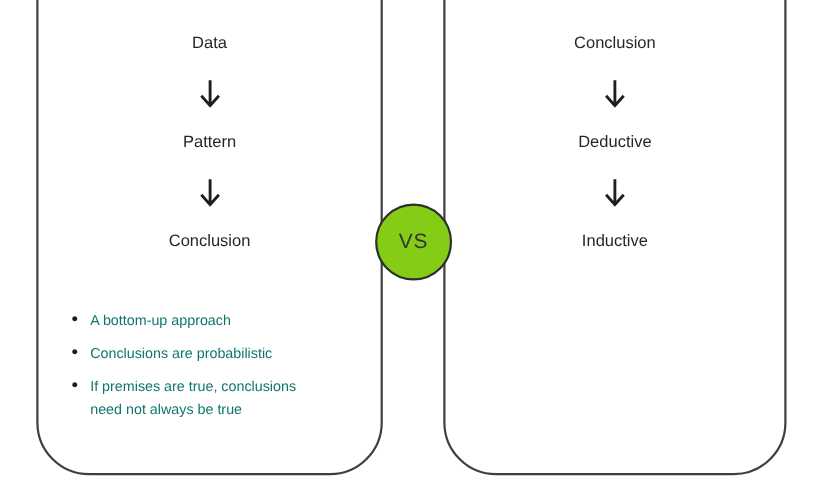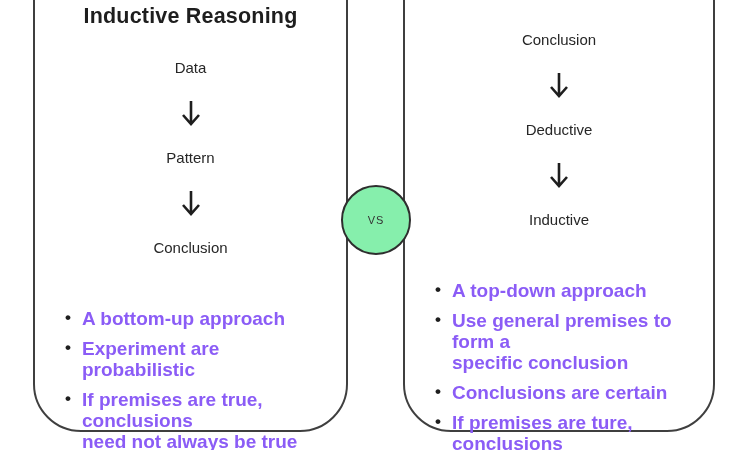--- a/index.html
+++ b/index.html
@@ -48,102 +48,93 @@
   }
   .arrow-icon { display: block; }
   .bullets {
     margin: 52px 16px 0 30px;
     padding: 0;
     list-style: none;
   }
   .bullets li {
     position: relative;
     padding-left: 17px;
-    font-size: 19px;
+    font-size: 13px;
     line-height: 21px;
-    font-weight: 700;
-    color: #8b5cf6;
+    font-weight: 400;
+    color: #0f766e;
     margin-bottom: 9px;
     white-space: pre-line;
   }
   .bullets li::before {
     content: "\2022";
     position: absolute;
     left: 0;
     top: -1px;
     font-size: 17px;
     color: #1e1e1e;
   }
   .vs-badge {
     position: absolute;
     left: 341px;
     top: 185px;
     width: 70px;
     height: 70px;
     box-sizing: border-box;
-    background: #86efac;
+    background: #84cc16;
     border: 2px solid #2e2e2e;
     border-radius: 50%;
     display: flex;
     align-items: center;
     justify-content: center;
-    font-size: 11px;
+    font-size: 19px;
     font-weight: 500;
     letter-spacing: 0.8px;
     color: #333333;
     z-index: 5;
   }
 </style>
 </head>
 <body>
 
 <div class="canvas">
 
   <section class="card card-left">
-    <h2 class="card-title">Inductive Reasoning</h2>
 
     <div class="flow">
       <span class="flow-step">Data</span>
       <svg class="arrow-icon" width="20" height="26" viewBox="0 0 20 26">
         <path d="M10 1 L10 23.5 M2 15 L10 24 L18 15" fill="none" stroke="#1e1e1e" stroke-width="2.6"></path>
       </svg>
       <span class="flow-step">Pattern</span>
       <svg class="arrow-icon" width="20" height="26" viewBox="0 0 20 26">
         <path d="M10 1 L10 23.5 M2 15 L10 24 L18 15" fill="none" stroke="#1e1e1e" stroke-width="2.6"></path>
       </svg>
       <span class="flow-step">Conclusion</span>
     </div>
 
     <ul class="bullets">
       <li>A bottom-up approach</li>
-      <li>Experiment are probabilistic</li>
+      <li>Conclusions are probabilistic</li>
       <li>If premises are true, conclusions
 need not always be true</li>
     </ul>
   </section>
 
   <section class="card card-right">
 
     <div class="flow">
       <span class="flow-step">Conclusion</span>
       <svg class="arrow-icon" width="20" height="26" viewBox="0 0 20 26">
         <path d="M10 1 L10 23.5 M2 15 L10 24 L18 15" fill="none" stroke="#1e1e1e" stroke-width="2.6"></path>
       </svg>
       <span class="flow-step">Deductive</span>
       <svg class="arrow-icon" width="20" height="26" viewBox="0 0 20 26">
         <path d="M10 1 L10 23.5 M2 15 L10 24 L18 15" fill="none" stroke="#1e1e1e" stroke-width="2.6"></path>
       </svg>
       <span class="flow-step">Inductive</span>
     </div>
 
-    <ul class="bullets">
-      <li>A top-down approach</li>
-      <li>Use general premises to form a
-specific conclusion</li>
-      <li>Conclusions are certain</li>
-      <li>If premises are ture, conclusions
-are always true</li>
-    </ul>
   </section>
 
   <div class="vs-badge">VS</div>
 
 </div>
 
 </body></html>

